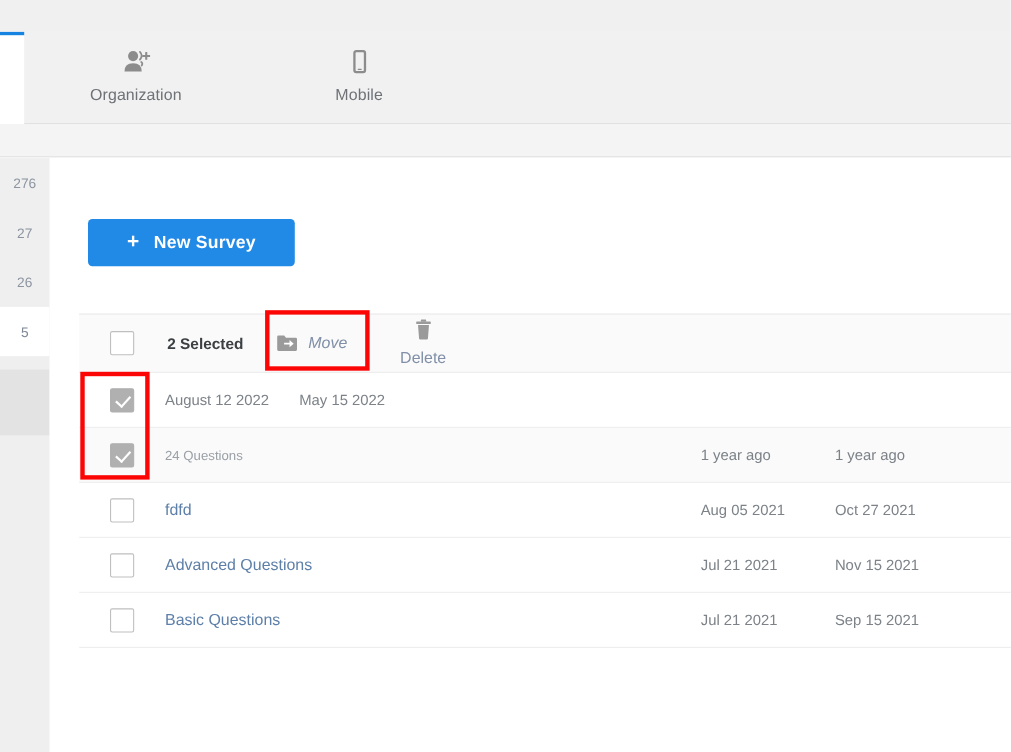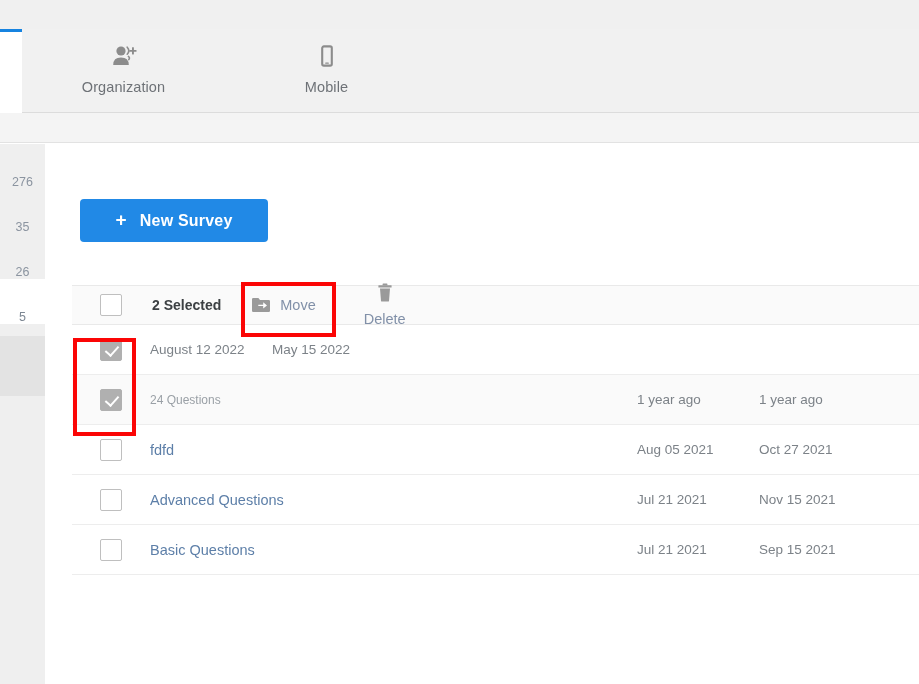--- a/index.html
+++ b/index.html
@@ -98,21 +98,21 @@
     width: 45px;
     height: 540px;
     background: #efefef;
     border-right: 1px solid #e6e6e6;
   }
 
   .sb-item {
     width: 45px;
     height: 45px;
     display: flex;
-    align-items: flex-end;
+    align-items: center;
     justify-content: center;
     font-size: 12.5px;
     color: #8b94a0;
     cursor: pointer;
     background: #efefef;
   }
   .sb-item.active {
     background: #ffffff;
     color: #7d8793;
   }
@@ -166,21 +166,21 @@
   }
 
   
   .table {
     position: absolute;
     left: 27px; top: 141px;
     width: 847px;
   }
 
   .toolbar-row {
-    height: 40px;
+    height: 54px;
     background: #fafafa;
     border-top: 1px solid #e9e9e9;
     border-bottom: 1px solid #e9e9e9;
     display: flex;
     align-items: center;
   }
 
   .cell-check {
     width: 78px;
     display: flex;
@@ -229,21 +229,21 @@
   }
   .tb-action .tb-icon {
     color: #9a9a9a;
     display: flex;
     align-items: center;
   }
   .tb-action .tb-label {
     font-size: 14.5px;
     color: #8190a8;
   }
-  #move-action { margin-left: 30px; }
+  #move-action { margin-left: 30px; font-style: italic; }
   #delete-action { margin-left: 48px; flex-direction: column; }
 
   
   .row {
     height: 50px;
     display: flex;
     align-items: center;
     border-bottom: 1px solid #ededed;
     background: #ffffff;
     cursor: pointer;
@@ -328,21 +328,21 @@
     </div>
   </div>
 
   <div class="nav-underlay"></div>
 
   <div class="sidebar">
     <div class="sb-item">
       <span>276</span>
     </div>
     <div class="sb-item">
-      <span>35</span>
+      <span>27</span>
     </div>
     <div class="sb-item">
       <span>26</span>
     </div>
     <div class="sb-item active">
       <span>5</span>
     </div>
     <div class="sb-spacer"></div>
     <div class="sb-block"></div>
     <div class="sb-tail" style="height:358px;"></div>

